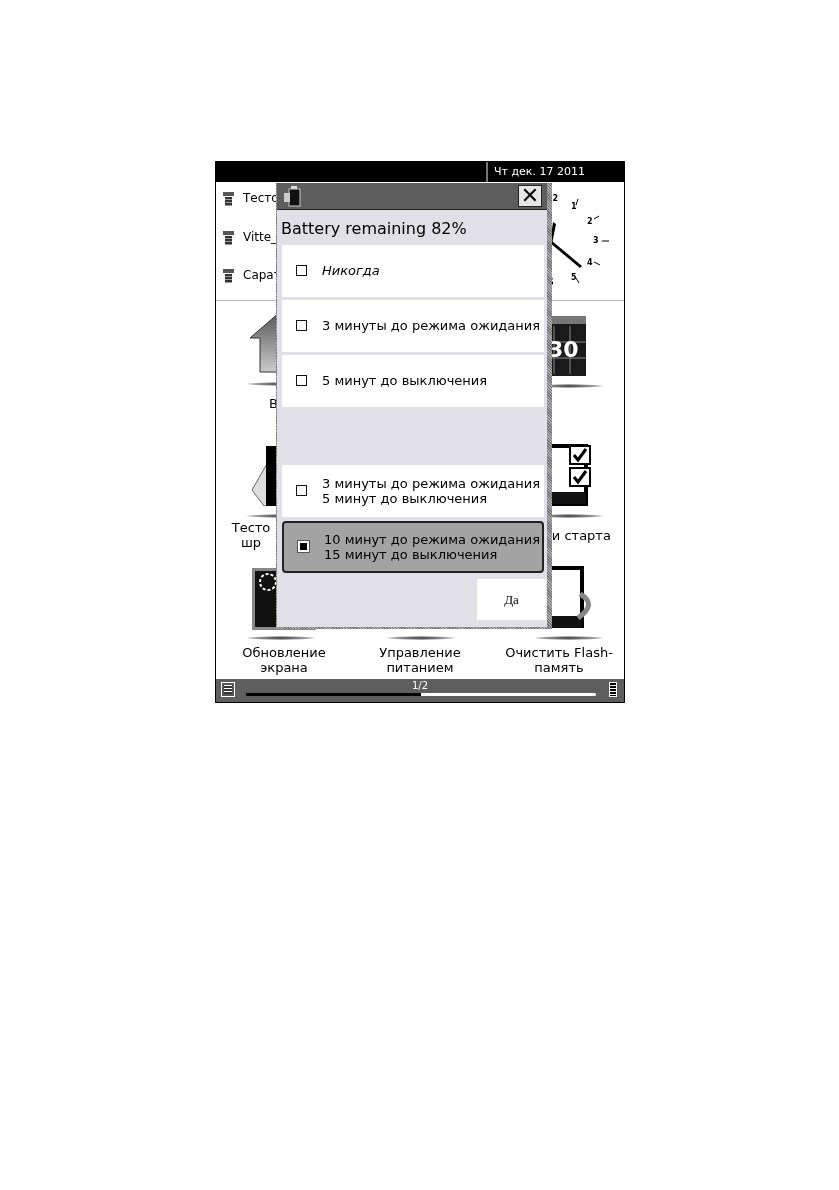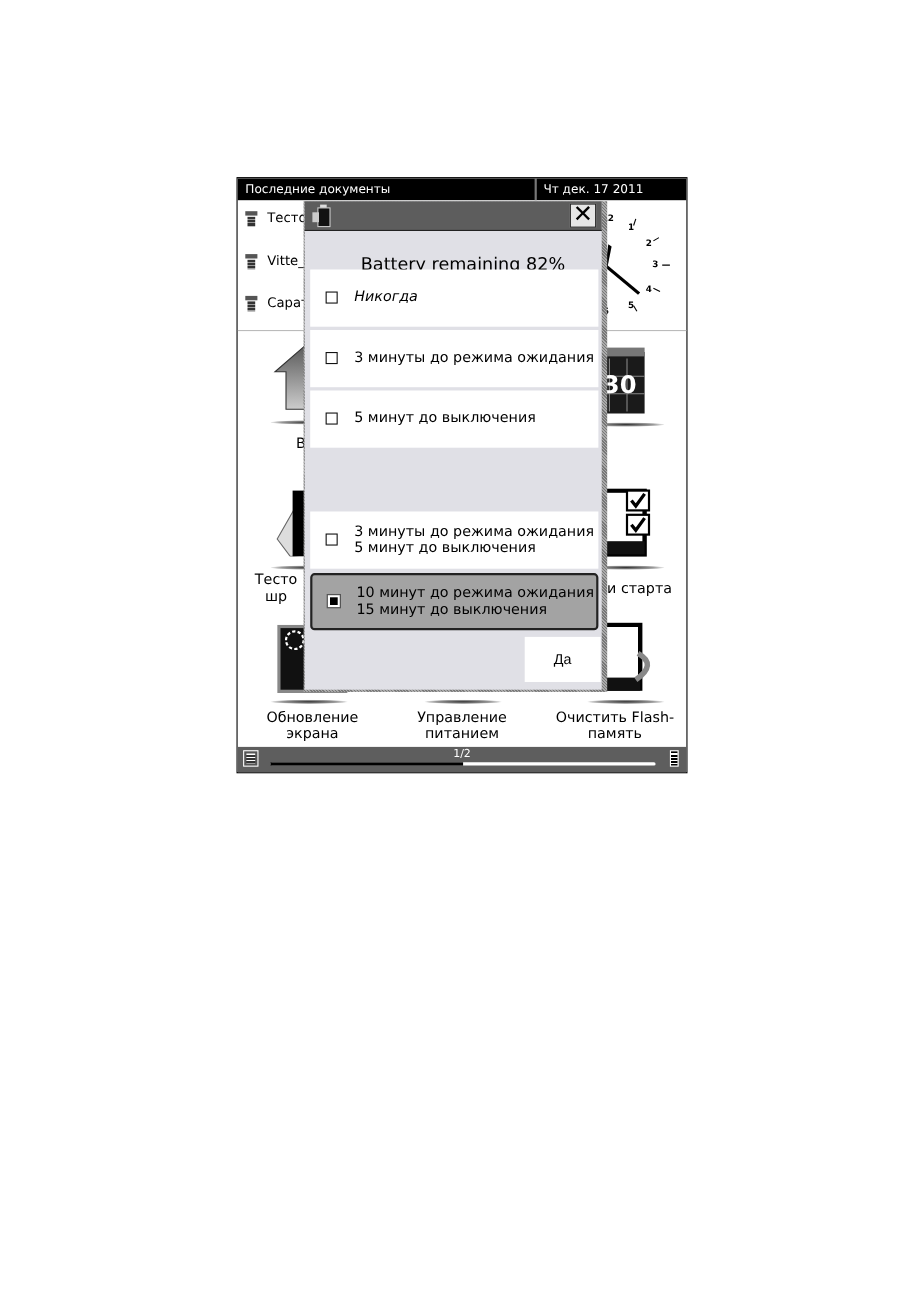--- a/index.html
+++ b/index.html
@@ -35,35 +35,34 @@
   .bottombar .track { position:absolute; left:30px; top:14px; width:350px; height:3px; background:#fff; border-radius:2px; }
   .bottombar .track .fill { position:absolute; left:0; top:0; height:3px; width:175px; background:#000; }
   .bottombar .battery-icon { position:absolute; left:393px; top:3px; width:8px; height:15px; border:1px solid #fff; box-sizing:border-box; background:repeating-linear-gradient(#000 0 2px,#fff 2px 3px); }
 
   
   .dialog-shadow { position:absolute; left:276px; top:183px; width:276px; height:446px; background:repeating-linear-gradient(45deg,#aaa 0 1px,#777 1px 2px); }
   .dialog { position:absolute; left:277px; top:183px; width:270px; height:444px; background:#e0e0e6; }
   .dlg-header { position:absolute; left:0; top:0; width:270px; height:26px; background:#5d5d5d; border-bottom:1px solid #222; }
   .dlg-battery-icon { position:absolute; left:6px; top:2px; width:20px; height:22px; }
   .dlg-close { position:absolute; left:241px; top:2px; width:24px; height:22px; background:#e6e6e6; border:1px solid #222; box-sizing:border-box; font-size:22px; line-height:20px; text-align:center; font-weight:bold; }
-  .dlg-title { position:absolute; left:4px; top:47px; font-size:16px;margin-left:47px; }
+  .dlg-title { position:absolute; left:4px; top:36px; font-size:16px; }
   .opt { position:absolute; left:5px; width:262px; background:#fff; font-size:13px; }
   .opt .cb { position:absolute; left:14px; width:11px; height:11px; border:1.5px solid #111; background:#fff; box-sizing:border-box; }
   .opt .label { position:absolute; left:40px; line-height:15px; white-space:nowrap; overflow:hidden; width:222px; }
   .opt.selected { background:#a3a3a3; border:2px solid #222; border-radius:4px; box-sizing:border-box; }
   .opt.selected .cb { background:#000; border:2px solid #fff; outline:1px solid #555; }
-  .dlg-ok { position:absolute; left:200px; top:396px; width:69px; height:41px; background:#fff; font-size:13px; text-align:center; line-height:41px; border:none; padding:0; font-family:Liberation Sans, sans-serif; }
+  .dlg-ok { position:absolute; left:200px; top:396px; width:69px; height:41px; background:#fff; font-size:13px; text-align:center; line-height:41px; border:none; padding:0; font-family:Liberation Serif, serif; }
 </style>
 </head>
 <body>
 
 <div class="device">
 
   <div class="topbar">
-    <div class="tab-left">Последние документы</div>
     <div class="tab-right">Чт дек. 17 2011</div>
   </div>
 
   <div class="recent">
     <div class="doc-row" style="top:9px;">
       <span class="doc-icon"></span>
       <span>Тесто</span>
     </div>
     <div class="doc-row" style="top:48px;">
       <span class="doc-icon"></span>

